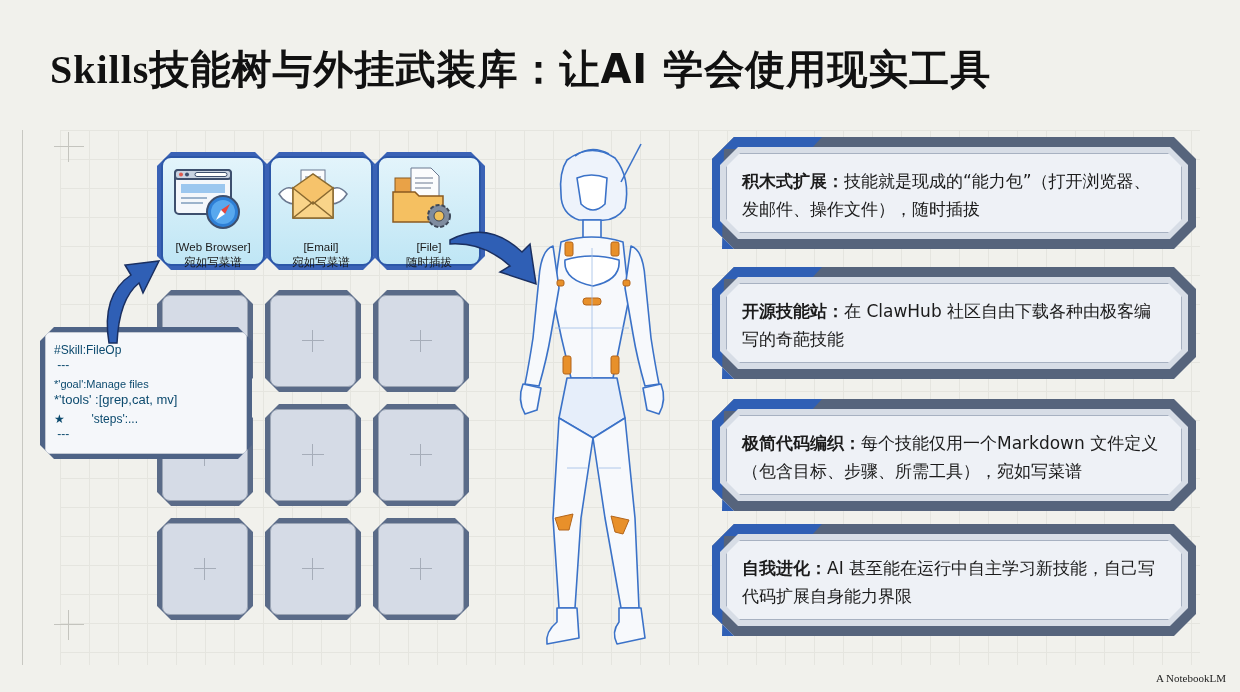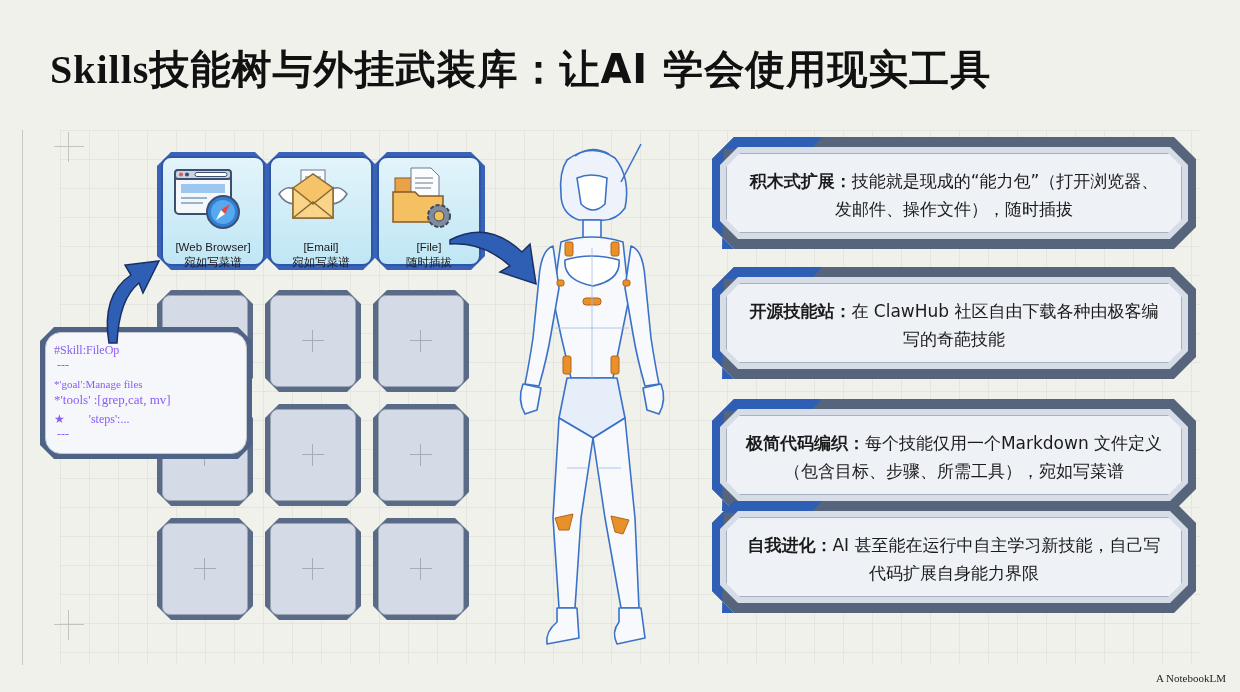--- a/index.html
+++ b/index.html
@@ -54,23 +54,23 @@
   .slot.active .inner { background:linear-gradient(180deg,#e3f4fb,#bfe6f5); border:2px solid #2c57a8; left:4px; top:4px; right:4px; bottom:4px; }
   .slot-label { position:absolute; left:0; right:0; text-align:center; font-size:11.5px; color:#1a1a1a; line-height:15px; font-family:"Liberation Sans",sans-serif; }
 
   
   .codecard {
     position:absolute; left:40px; top:327px; width:212px; height:132px;
     background:#4e6386;
     clip-path:polygon(14px 0, calc(100% - 14px) 0, 100% 14px, 100% calc(100% - 14px), calc(100% - 14px) 100%, 14px 100%, 0 calc(100% - 14px), 0 14px);
   }
   .codecard .inner {
-    position:absolute; left:5px; top:5px; right:5px; bottom:5px; background:#f5f7fa; border-radius:16px;
+    position:absolute; left:5px; top:5px; right:5px; bottom:5px; background:#f5f7fa; border-radius:4px;
     border:1px solid #c2c8d2; padding:10px 0 0 8px; box-sizing:border-box;
-    font-family:Liberation Serif, serif; font-size:12px; color:#8b5cf6; line-height:15px;
+    font-family:Liberation Sans, sans-serif; font-size:12px; color:#0c4a6e; line-height:15px;
   }
   .code-line { white-space:pre; }
 
   
   .info {
     position:absolute; left:712px; width:484px; height:112px;
   }
   .info .outer {
     position:absolute; inset:0; background:#56647c;
     clip-path:polygon(22px 0, calc(100% - 22px) 0, 100% 22px, 100% calc(100% - 22px), calc(100% - 22px) 100%, 22px 100%, 0 calc(100% - 22px), 0 22px);
@@ -82,21 +82,21 @@
   .info .mid {
     position:absolute; left:8px; top:10px; right:8px; bottom:10px; background:#d7dde6;
     clip-path:polygon(18px 0, calc(100% - 18px) 0, 100% 18px, 100% calc(100% - 18px), calc(100% - 18px) 100%, 18px 100%, 0 calc(100% - 18px), 0 18px);
   }
   .info .face {
     position:absolute; left:14px; top:16px; right:14px; bottom:16px; background:#eef1f6;
     border:1px solid #a7b1c1;
     clip-path:polygon(14px 0, calc(100% - 14px) 0, 100% 14px, 100% calc(100% - 14px), calc(100% - 14px) 100%, 14px 100%, 0 calc(100% - 14px), 0 14px);
   }
   .info .text {
-    position:absolute; left:30px; top:30px; right:30px; font-size:17px; line-height:28px; color:#1b1b1b;text-align:center;
+    position:absolute; left:30px; top:30px; right:30px; font-size:17px; line-height:28px; color:#1b1b1b;
   }
   .info .text b { font-weight:bold; }
 
   .footer { position:absolute; right:14px; bottom:8px; font-size:11px; font-family:Liberation Serif, serif; color:#222; }
 
   
   svg.abs { position:absolute; overflow:visible; }
 </style>
 </head>
 <body>
@@ -298,21 +298,21 @@
     <div class="face"></div>
   <div class="text"><b>开源技能站：</b><span>在 ClawHub 社区自由下载各种由极客编写的奇葩技能</span></div>
 </div>
 <div class="info" style="top:399px">
   <div class="outer"></div>
     <div class="blue"></div>
     <div class="mid"></div>
     <div class="face"></div>
   <div class="text"><b>极简代码编织：</b><span>每个技能仅用一个Markdown  文件定义（包含目标、步骤、所需工具），宛如写菜谱</span></div>
 </div>
-<div class="info" style="top:501px">
+<div class="info" style="top:524px">
   <div class="outer"></div>
     <div class="blue"></div>
     <div class="mid"></div>
     <div class="face"></div>
   <div class="text"><b>自我进化：</b><span>AI 甚至能在运行中自主学习新技能，自己写代码扩展自身能力界限</span></div>
 </div>
 
 <div class="footer">A NotebookLM</div>
 
 </body></html>

